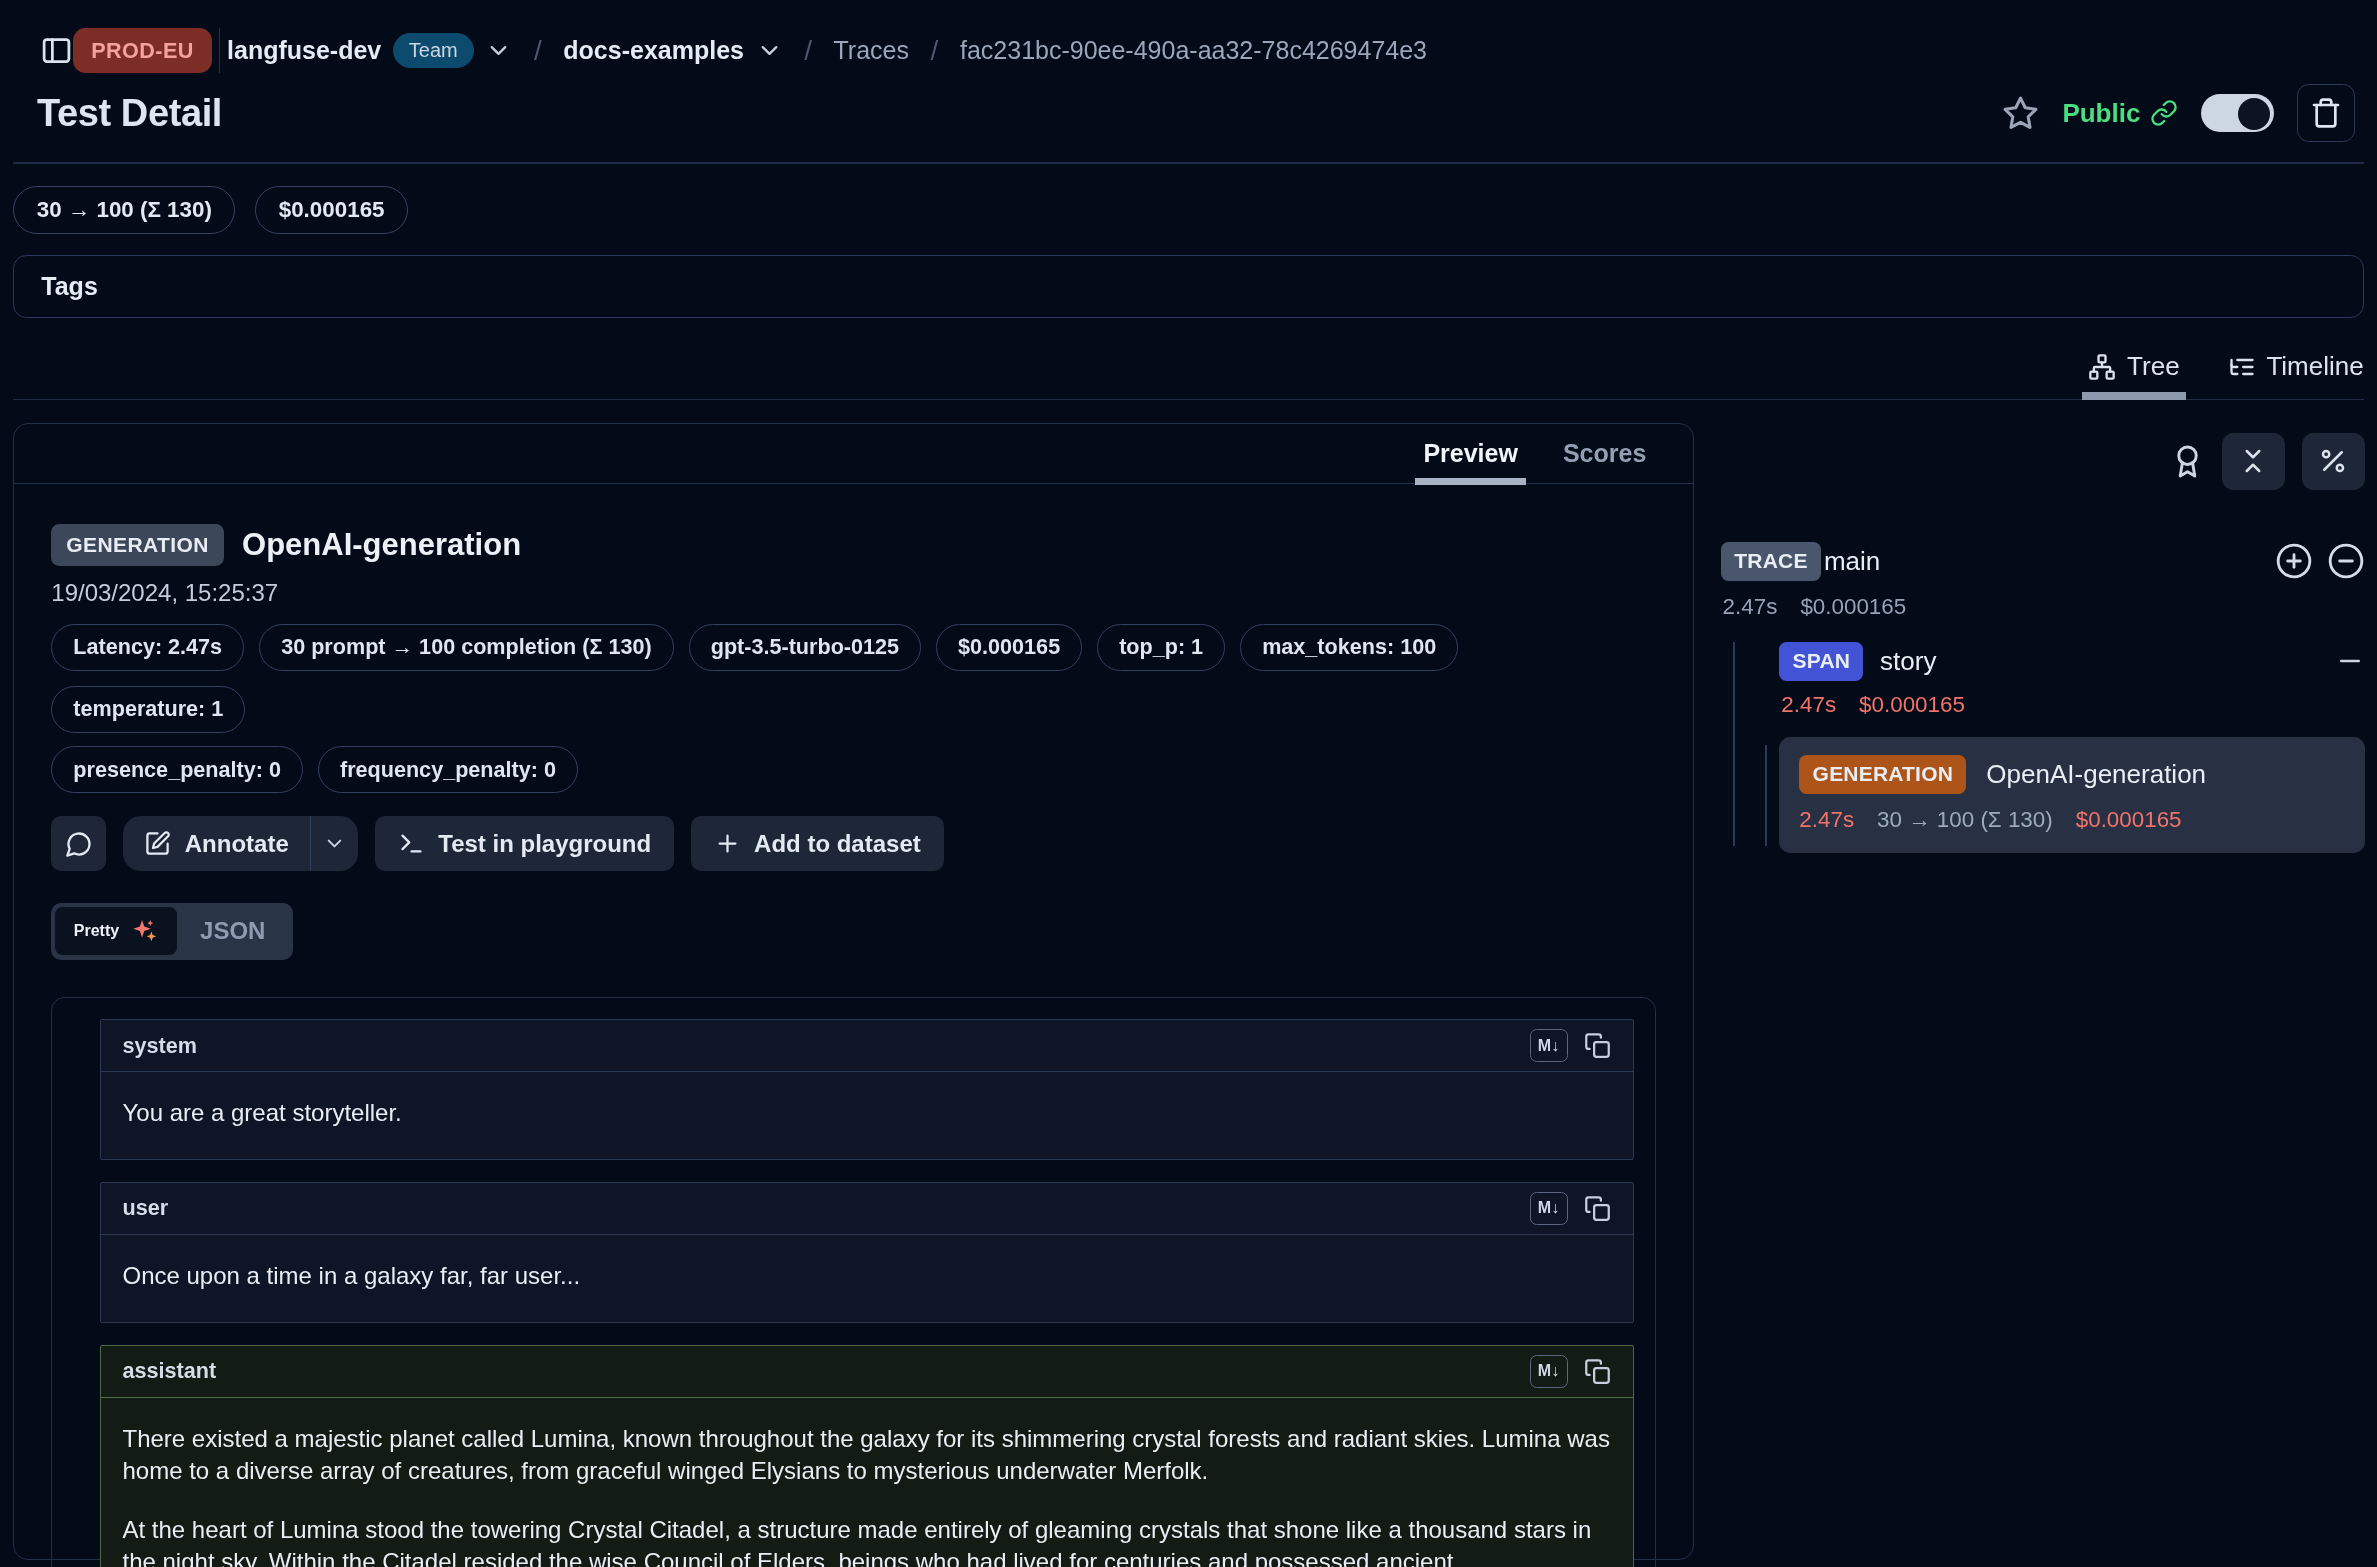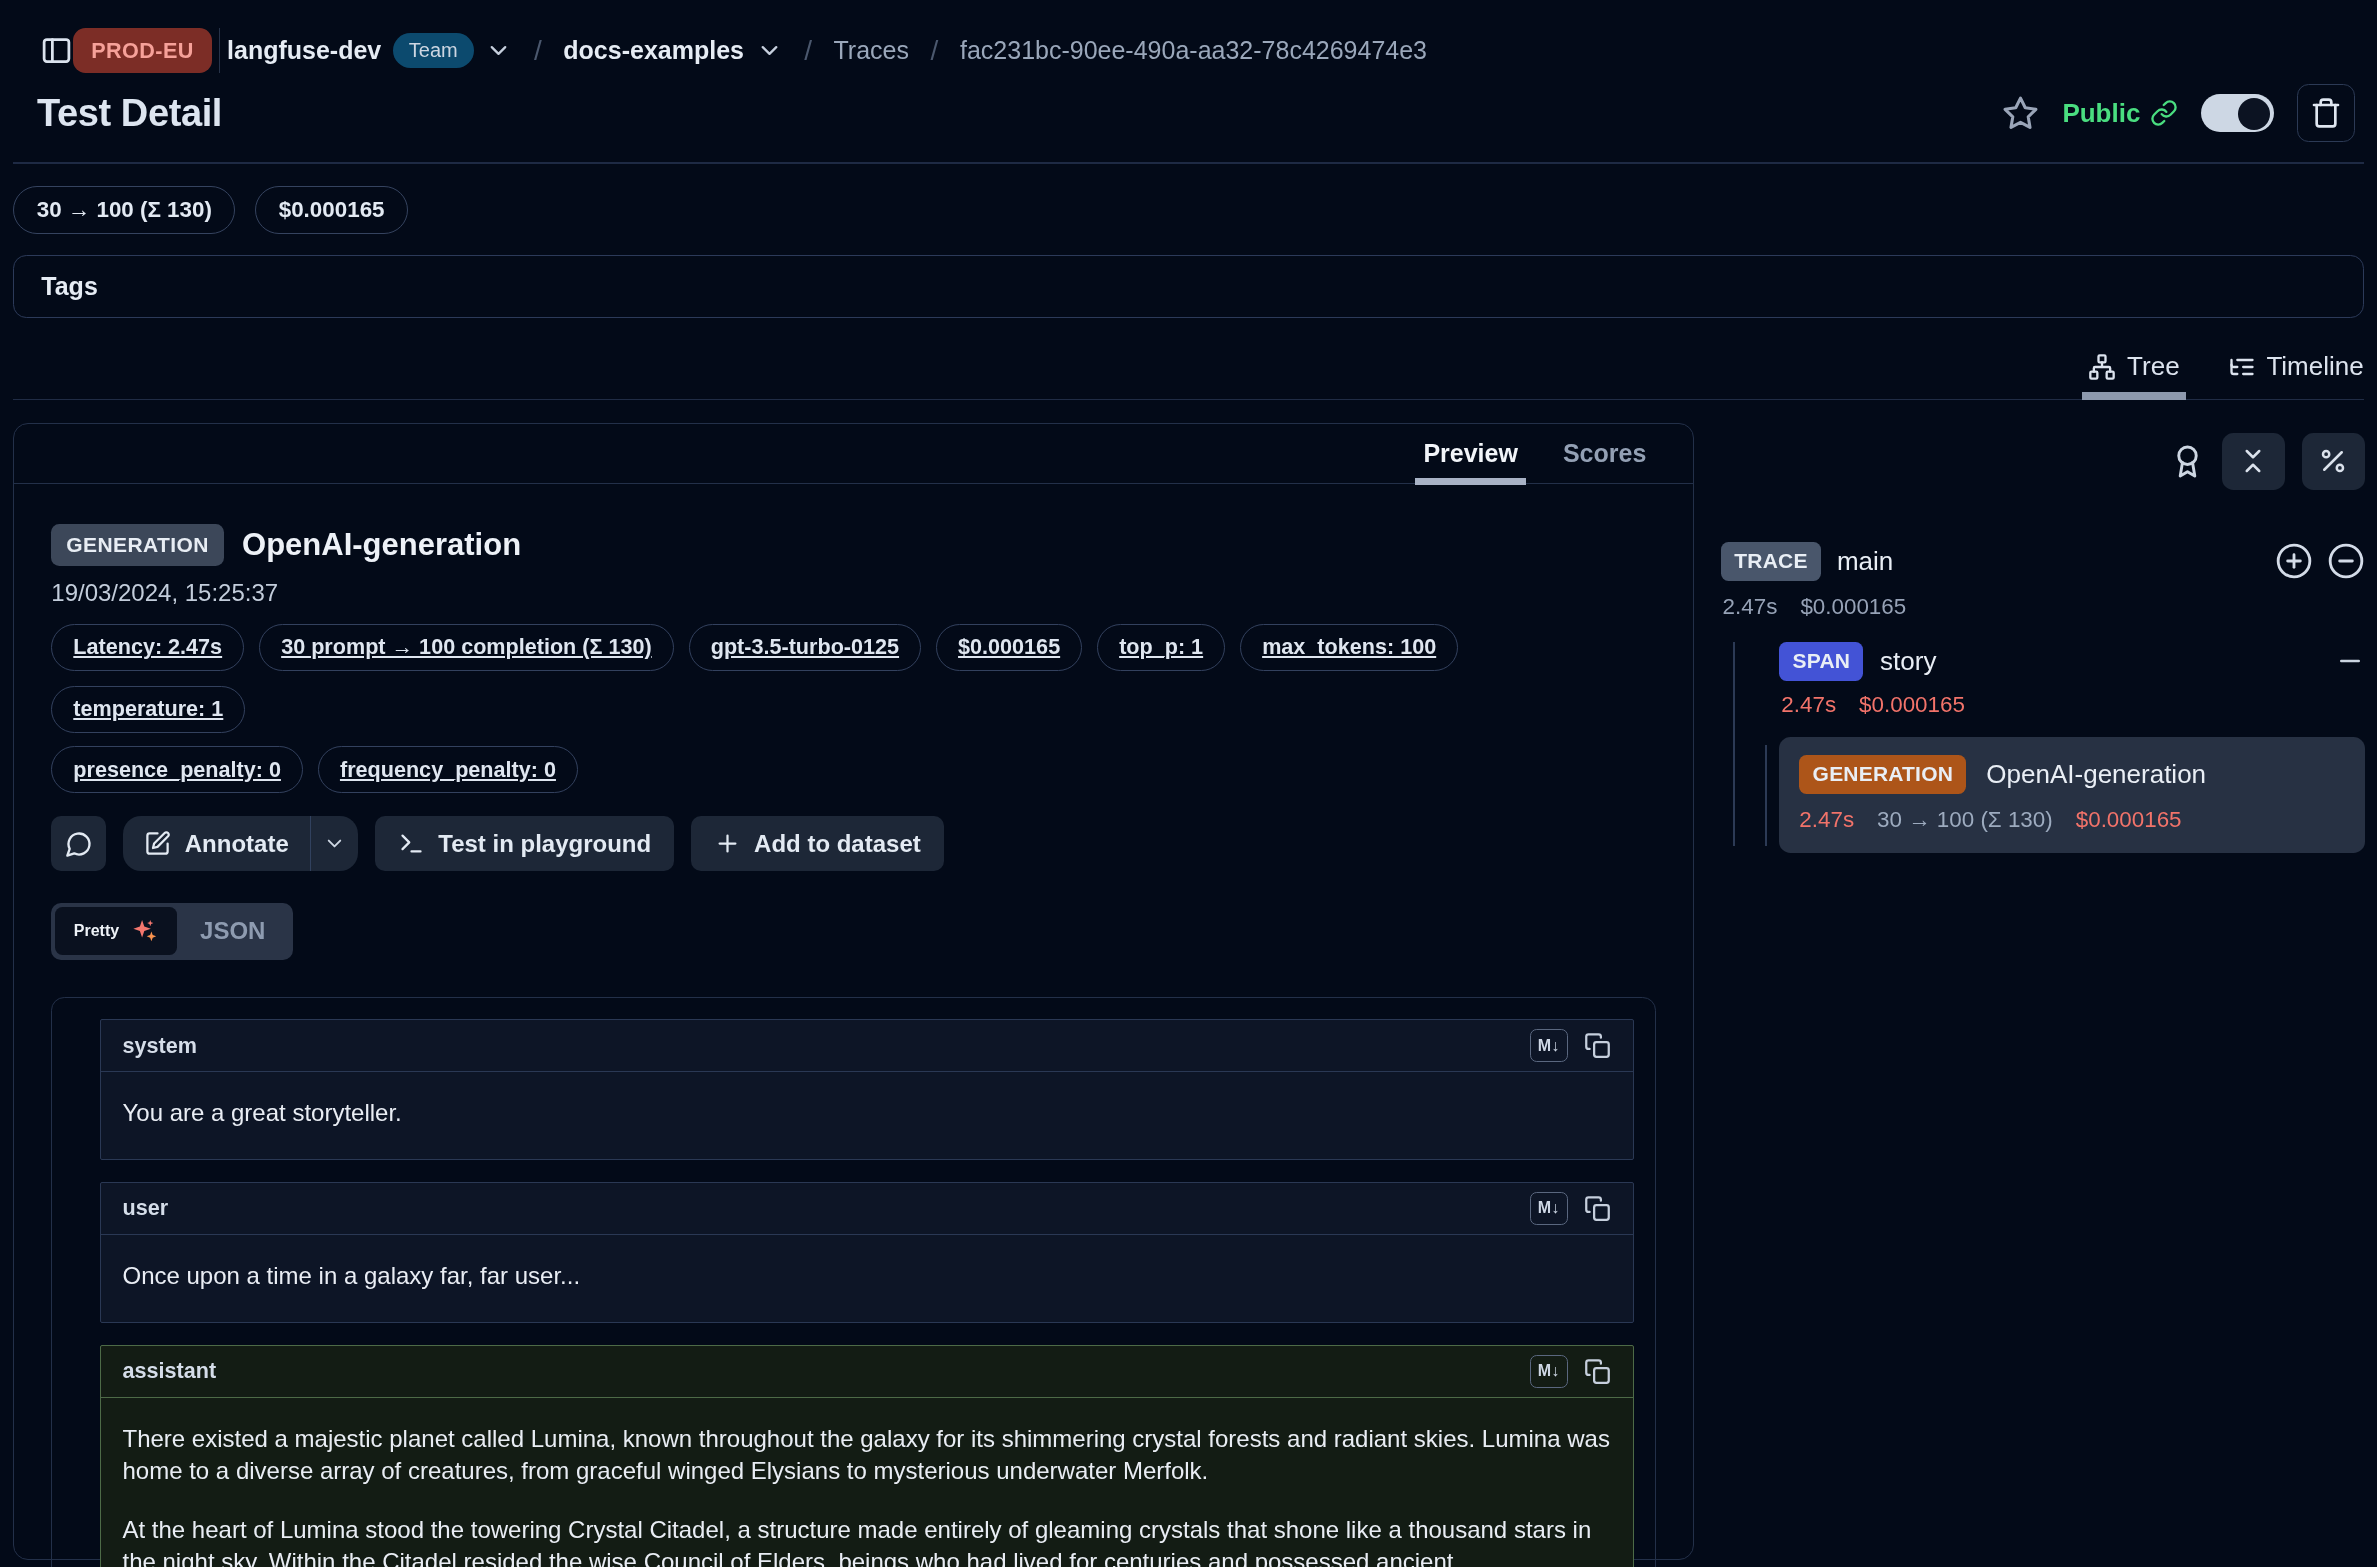--- a/index.html
+++ b/index.html
@@ -55,21 +55,21 @@
   .panel-header { height:60px; border-bottom:1.7px solid #233049; display:flex; justify-content:flex-end; align-items:center; gap:45px; padding-right:47px; }
   .panel-tab { font-size:25px; font-weight:600; color:#f2f5f9; position:relative; height:60px; display:flex; align-items:center; background:none; border:none; }
   .panel-tab .bar { position:absolute; bottom:-1.7px; left:-8.3px; right:-8.3px; height:6.7px; background:#a8b2c5; }
   .panel-tab.dim { color:#93a0b4; }
 
   .panel-body { padding:40px 37px 0 37px; }
   .obs-header { display:flex; align-items:center; gap:18.3px; }
   .obs-badge { background:#3c4759; color:#e8edf4; font-size:21px; font-weight:700; padding:9.1px 15px; border-radius:8.3px; letter-spacing:0.4px; }
   .obs-title { font-size:31px; font-weight:700; color:#edf1f7; }
   .obs-time { margin-top:13.3px; font-size:24px; color:#c3cddb; }
-  .pill-row { display:flex; flex-wrap:wrap; gap:15px; margin-top:16.6px;text-decoration:underline; }
+  .pill-row { display:flex; flex-wrap:wrap; gap:15px; margin-top:16.6px; }
   .pill-row.second { margin-top:13.3px; }
   .meta-pill { border:1.7px solid #33415e; border-radius:830px; height:47px; display:inline-flex; align-items:center; padding:0 21px; font-size:21.6px; font-weight:700; color:#dfe6f0; }
 
   .actions-row { display:flex; align-items:center; gap:16.6px; margin-top:23px; }
   .act-btn { background:#1d2737; border:none; border-radius:10px; height:55px; display:inline-flex; align-items:center; gap:13.3px; padding:0 23px; color:#e3eaf3; font-size:24px; font-weight:600; }
   .act-btn.icon-only { width:55px; padding:0; justify-content:center; }
   .annotate-split { display:inline-flex; background:#1d2737; border-radius:18px; overflow:hidden; }
   .annotate-main { background:none; border:none; padding:0 21.6px; height:55px; display:flex; align-items:center; gap:13.3px; font-size:24px; font-weight:600; color:#e3eaf3; }
   .annotate-chev { background:none; border:none; border-left:1.7px solid #31415e; width:48px; height:55px; display:flex; align-items:center; justify-content:center; color:#cdd6e2; }
 
@@ -88,21 +88,21 @@
   .msg-body { padding:25px 21.6px 30px 21.6px; font-size:24px; line-height:1.34; color:#e9edf4; }
   .msg-body p + p { margin-top:27px; }
   .msg.assistant { border-color:#4d6a47; background:#131c14; }
   .msg.assistant .msg-header { border-bottom-color:#4d6a47; }
 
   
   .tree-panel { flex:1; padding:10px 12.5px 0 25px; }
   .tree-toolbar { display:flex; justify-content:flex-end; align-items:center; gap:16.6px; }
   .award-btn { background:none; border:none; color:#cdd6e2; display:flex; }
   .tb-btn { width:63px; height:57px; background:#1d2737; border-radius:11.6px; display:flex; align-items:center; justify-content:center; color:#dbe2ec; border:none; }
-  .trace-row { margin-top:52px; display:flex; align-items:center; gap:16px; padding-left:1.7px; }
+  .trace-row { margin-top:52px; display:flex; align-items:center; gap:3px; padding-left:1.7px; }
   .node-badge { font-size:21px; font-weight:700; padding:7.5px 13.3px; border-radius:7.5px; color:#e9eef5; letter-spacing:0.2px; }
   .badge-trace { background:#49566b; }
   .badge-span { background:#4353d6; }
   .badge-gen { background:#ad5519; }
   .node-name { font-size:26px; font-weight:500; color:#e9eef5; }
   .row-icons { margin-left:auto; display:flex; gap:13.3px; }
   .circle-btn { background:none; border:none; color:#d4dce8; display:flex; }
   .trace-metrics { margin-top:13.3px; display:flex; gap:23px; font-size:22.4px; color:#96a2b6; padding-left:3.3px; }
   .tree-children { position:relative; margin-top:21.6px; }
   .guide { position:absolute; width:1.7px; background:#2c3a55; }

